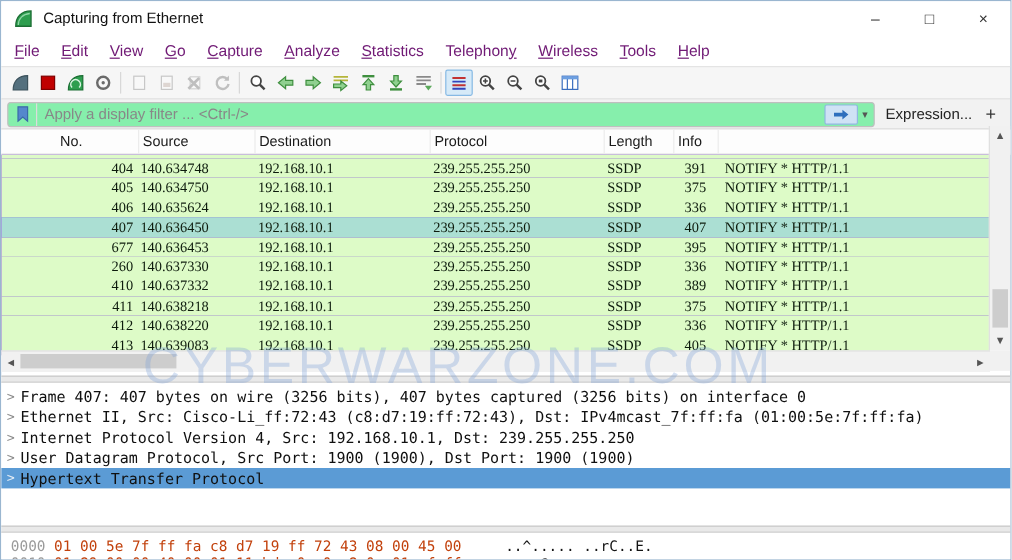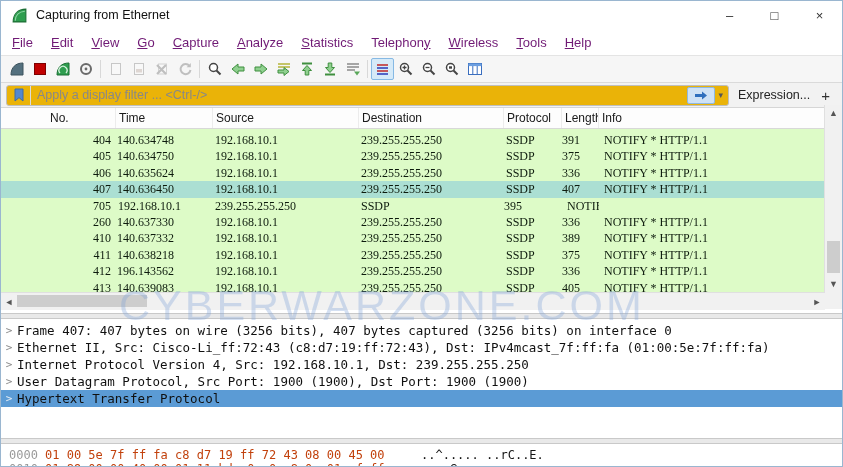--- a/index.html
+++ b/index.html
@@ -18,21 +18,21 @@
   
   #toolbar{height:26px;background:#f6f6f6;border-top:1px solid #e4e4e4;border-bottom:1px solid #dadada;
       display:flex;align-items:center;padding-left:4px;}
   .tbtn{width:23px;height:22px;display:flex;align-items:center;justify-content:center;border-radius:2px;}
   .tbtn svg{display:block;}
   .tbtn.disabled{opacity:.5;}
   .tbtn.active{background:#d6eaf8;border:1px solid #86b9e4;width:21px;height:20px;}
   .tsep{width:1px;height:18px;background:#d8d8d8;margin:0 3px;}
   
   #filterbar{height:24px;background:#f2f2f2;display:flex;align-items:center;padding:0 5px;border-bottom:1px solid #d6d6d6;}
-  #filterbox{flex:1;height:19px;background:#eab308;border:1px solid #bfbfbf;border-radius:3px;
+  #filterbox{flex:1;height:19px;background:#86efac;border:1px solid #bfbfbf;border-radius:3px;
       display:flex;align-items:center;overflow:hidden;}
   #bookmark{width:23px;height:100%;display:flex;align-items:center;justify-content:center;border-right:1px solid #dcdcdc;}
   #filterinput{flex:1;border:none;outline:none;font-size:12.5px;color:#444;padding:0 6px;
       font-family:"Liberation Sans",sans-serif;background:transparent;}
   #filterinput::placeholder{color:#888;}
   #applybtn{width:26px;height:15px;background:#cfe2f5;border:1px solid #8fb8e0;border-radius:2px;
       display:flex;align-items:center;justify-content:center;margin-right:2px;}
   #applybtn svg{display:block;}
   #fcaret{font-size:9px;color:#555;padding:0 5px 0 1px;}
   #expressionbtn{font-size:12.5px;color:#222;padding:0 9px;}
@@ -46,21 +46,21 @@
       font-family:Liberation Serif, serif;font-size:12px;}
   .partial{height:3px;background:#ddfbc7;}
   .prow{height:16.4px;background:#ddfbc7;color:#0d1b0d;align-items:center;}
   .prow.sel{background:#abdfd3;}
   .cell{overflow:hidden;white-space:nowrap;line-height:16.4px;}
   .c-no{text-align:right;padding-right:5px;}
   .cell.c-time{padding-left:1px;}
   .cell.c-source{padding-left:2px;}
   .cell.c-destination{padding-left:2px;}
   .cell.c-protocol{padding-left:2px;}
-  .cell.c-length{text-align:left;padding-right:2px;}
+  .cell.c-length{text-align:center;padding-right:2px;}
   .cell.c-info{padding-left:5px;}
   
   #vscroll{position:absolute;top:104px;right:0;width:17px;height:187px;background:#f1f1f1;border-left:1px solid #e0e0e0;}
   #vscroll .sarrow{height:16px;display:flex;align-items:center;justify-content:center;font-size:9px;color:#555;}
   #vscroll .down{position:absolute;bottom:0;width:100%;}
   #vthumb{position:absolute;left:2px;top:136px;width:13px;height:32px;background:#cdcdcd;}
   #hscroll{position:absolute;top:291px;left:0;width:824px;height:17px;background:#f1f1f1;border-top:1px solid #e0e0e0;}
   #hscroll .sarrow{position:absolute;top:0;width:16px;height:100%;display:flex;align-items:center;justify-content:center;font-size:9px;color:#555;}
   #hscroll .left{left:0;} #hscroll .right{right:0;}
   #hthumb{position:absolute;left:16px;top:2px;width:130px;height:12px;background:#cdcdcd;}
@@ -258,21 +258,20 @@
           </svg>
       </span>
       <span id="fcaret">▾</span>
     </div>
     <span id="expressionbtn">Expression...</span>
     <span id="addbtn">+</span>
   </div>
 
   <div id="colheader" class="pgrid">
       <div class="hcell c-no">No.</div>
-      <div class="hcell c-time">Time</div>
       <div class="hcell c-source">Source</div>
       <div class="hcell c-destination">Destination</div>
       <div class="hcell c-protocol">Protocol</div>
       <div class="hcell c-length">Length</div>
       <div class="hcell c-info">Info</div>
     </div>
 
   <div id="packetlist">
     <div class="partial"></div>
   <div class="prow pgrid">
@@ -305,21 +304,22 @@
       <div class="prow pgrid sel">
         <div class="cell c-no">407</div>
         <div class="cell c-time">140.636450</div>
         <div class="cell c-source">192.168.10.1</div>
         <div class="cell c-destination">239.255.255.250</div>
         <div class="cell c-protocol">SSDP</div>
         <div class="cell c-length">407</div>
         <div class="cell c-info">NOTIFY * HTTP/1.1</div>
       </div>
       <div class="prow pgrid">
-        <div class="cell c-no">705</div>
+        <div class="cell c-no">677</div>
+        <div class="cell c-time">140.636453</div>
         <div class="cell c-source">192.168.10.1</div>
         <div class="cell c-destination">239.255.255.250</div>
         <div class="cell c-protocol">SSDP</div>
         <div class="cell c-length">395</div>
         <div class="cell c-info">NOTIFY * HTTP/1.1</div>
       </div>
       <div class="prow pgrid">
         <div class="cell c-no">260</div>
         <div class="cell c-time">140.637330</div>
         <div class="cell c-source">192.168.10.1</div>
@@ -341,21 +341,21 @@
         <div class="cell c-no">411</div>
         <div class="cell c-time">140.638218</div>
         <div class="cell c-source">192.168.10.1</div>
         <div class="cell c-destination">239.255.255.250</div>
         <div class="cell c-protocol">SSDP</div>
         <div class="cell c-length">375</div>
         <div class="cell c-info">NOTIFY * HTTP/1.1</div>
       </div>
       <div class="prow pgrid">
         <div class="cell c-no">412</div>
-        <div class="cell c-time">196.143562</div>
+        <div class="cell c-time">140.638220</div>
         <div class="cell c-source">192.168.10.1</div>
         <div class="cell c-destination">239.255.255.250</div>
         <div class="cell c-protocol">SSDP</div>
         <div class="cell c-length">336</div>
         <div class="cell c-info">NOTIFY * HTTP/1.1</div>
       </div>
       <div class="prow pgrid">
         <div class="cell c-no">413</div>
         <div class="cell c-time">140.639083</div>
         <div class="cell c-source">192.168.10.1</div>

